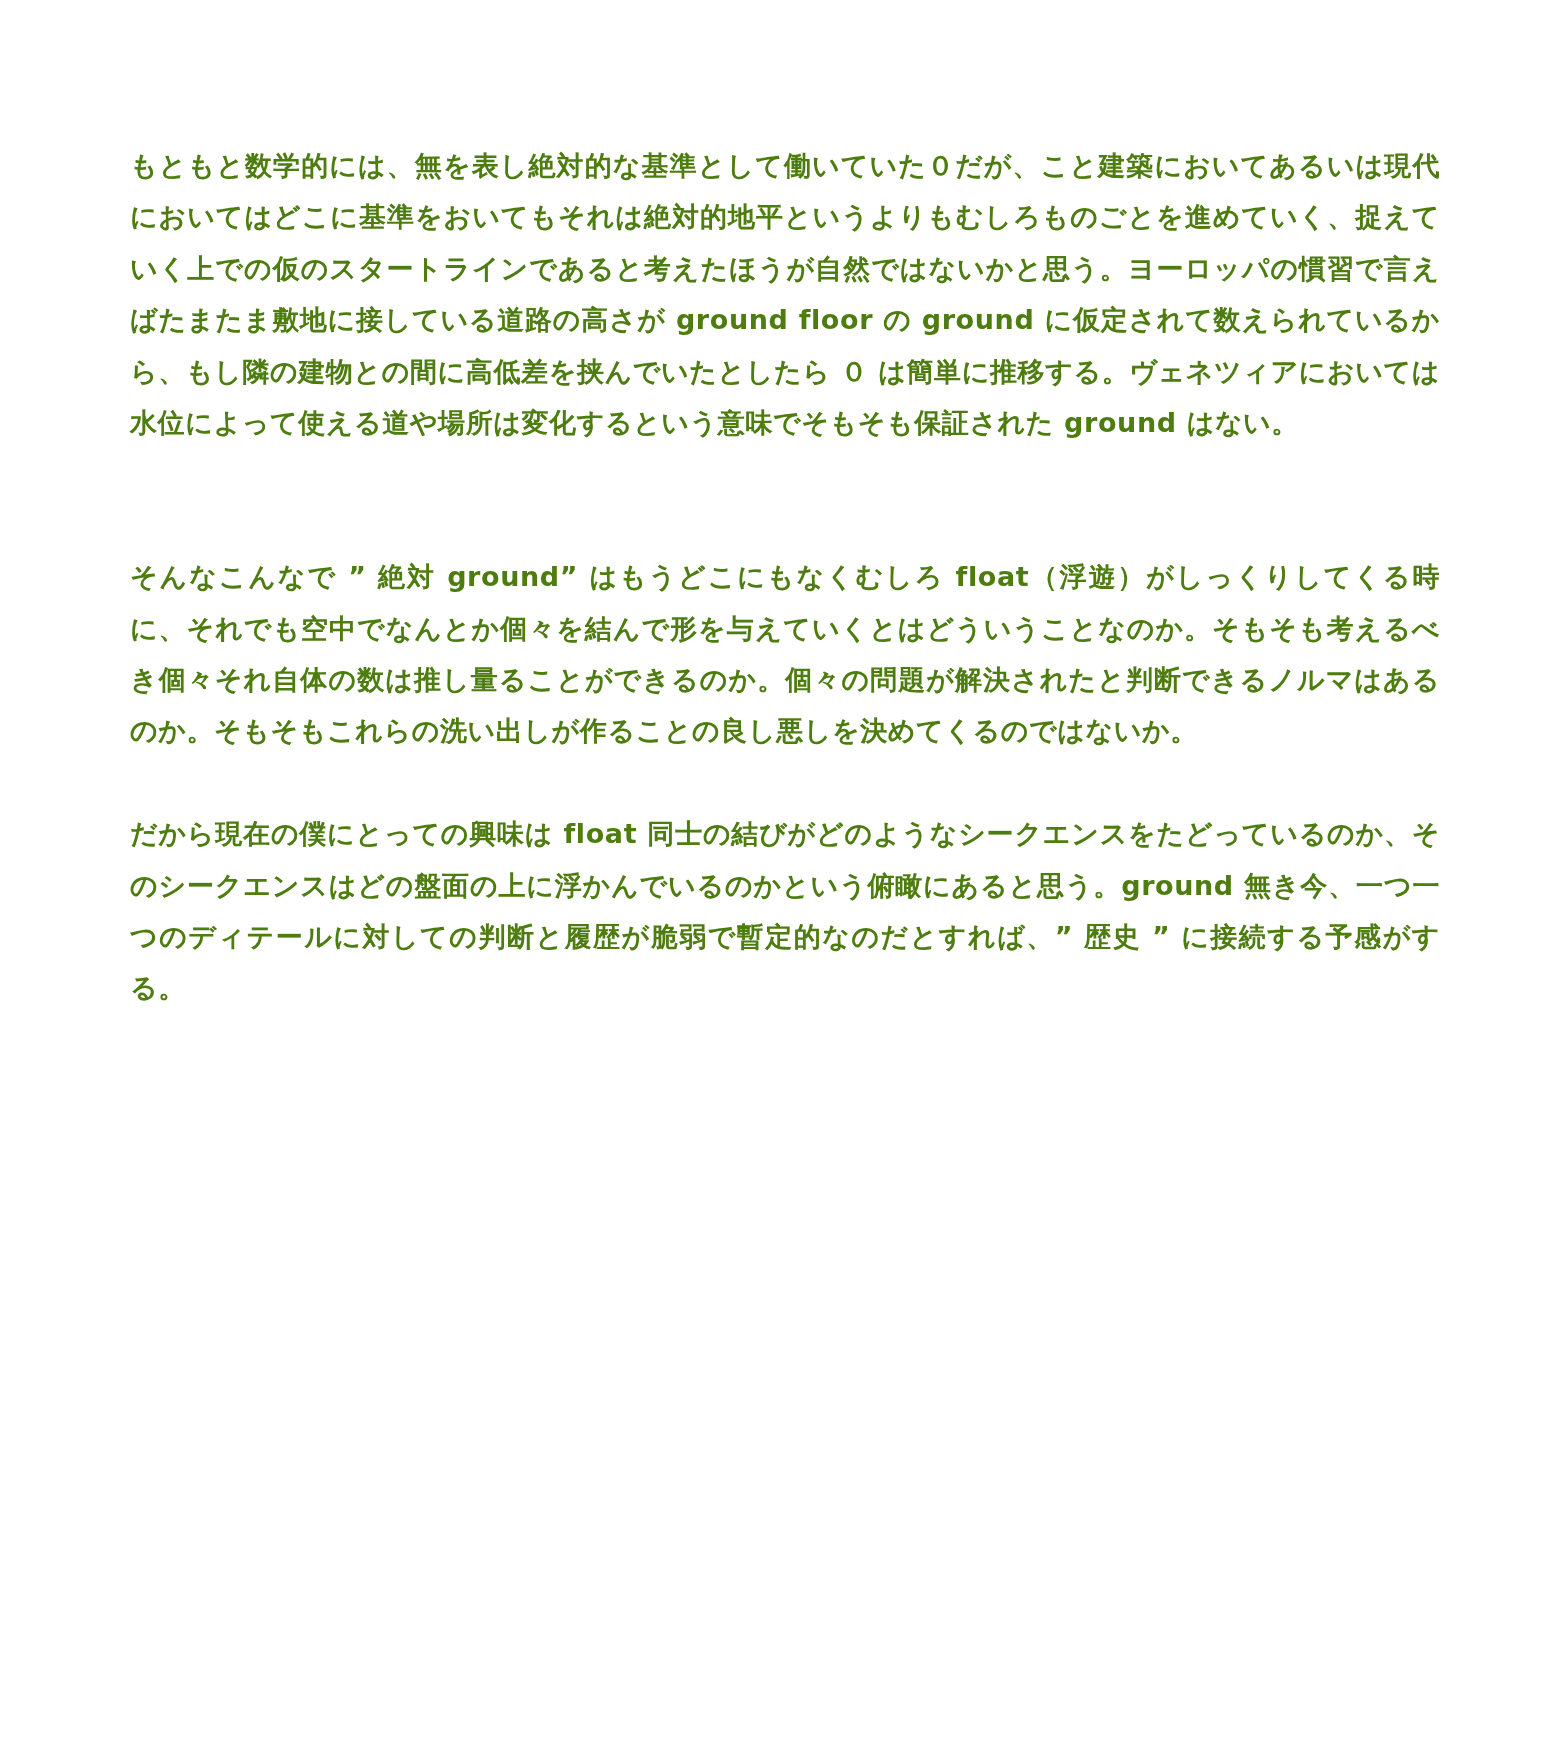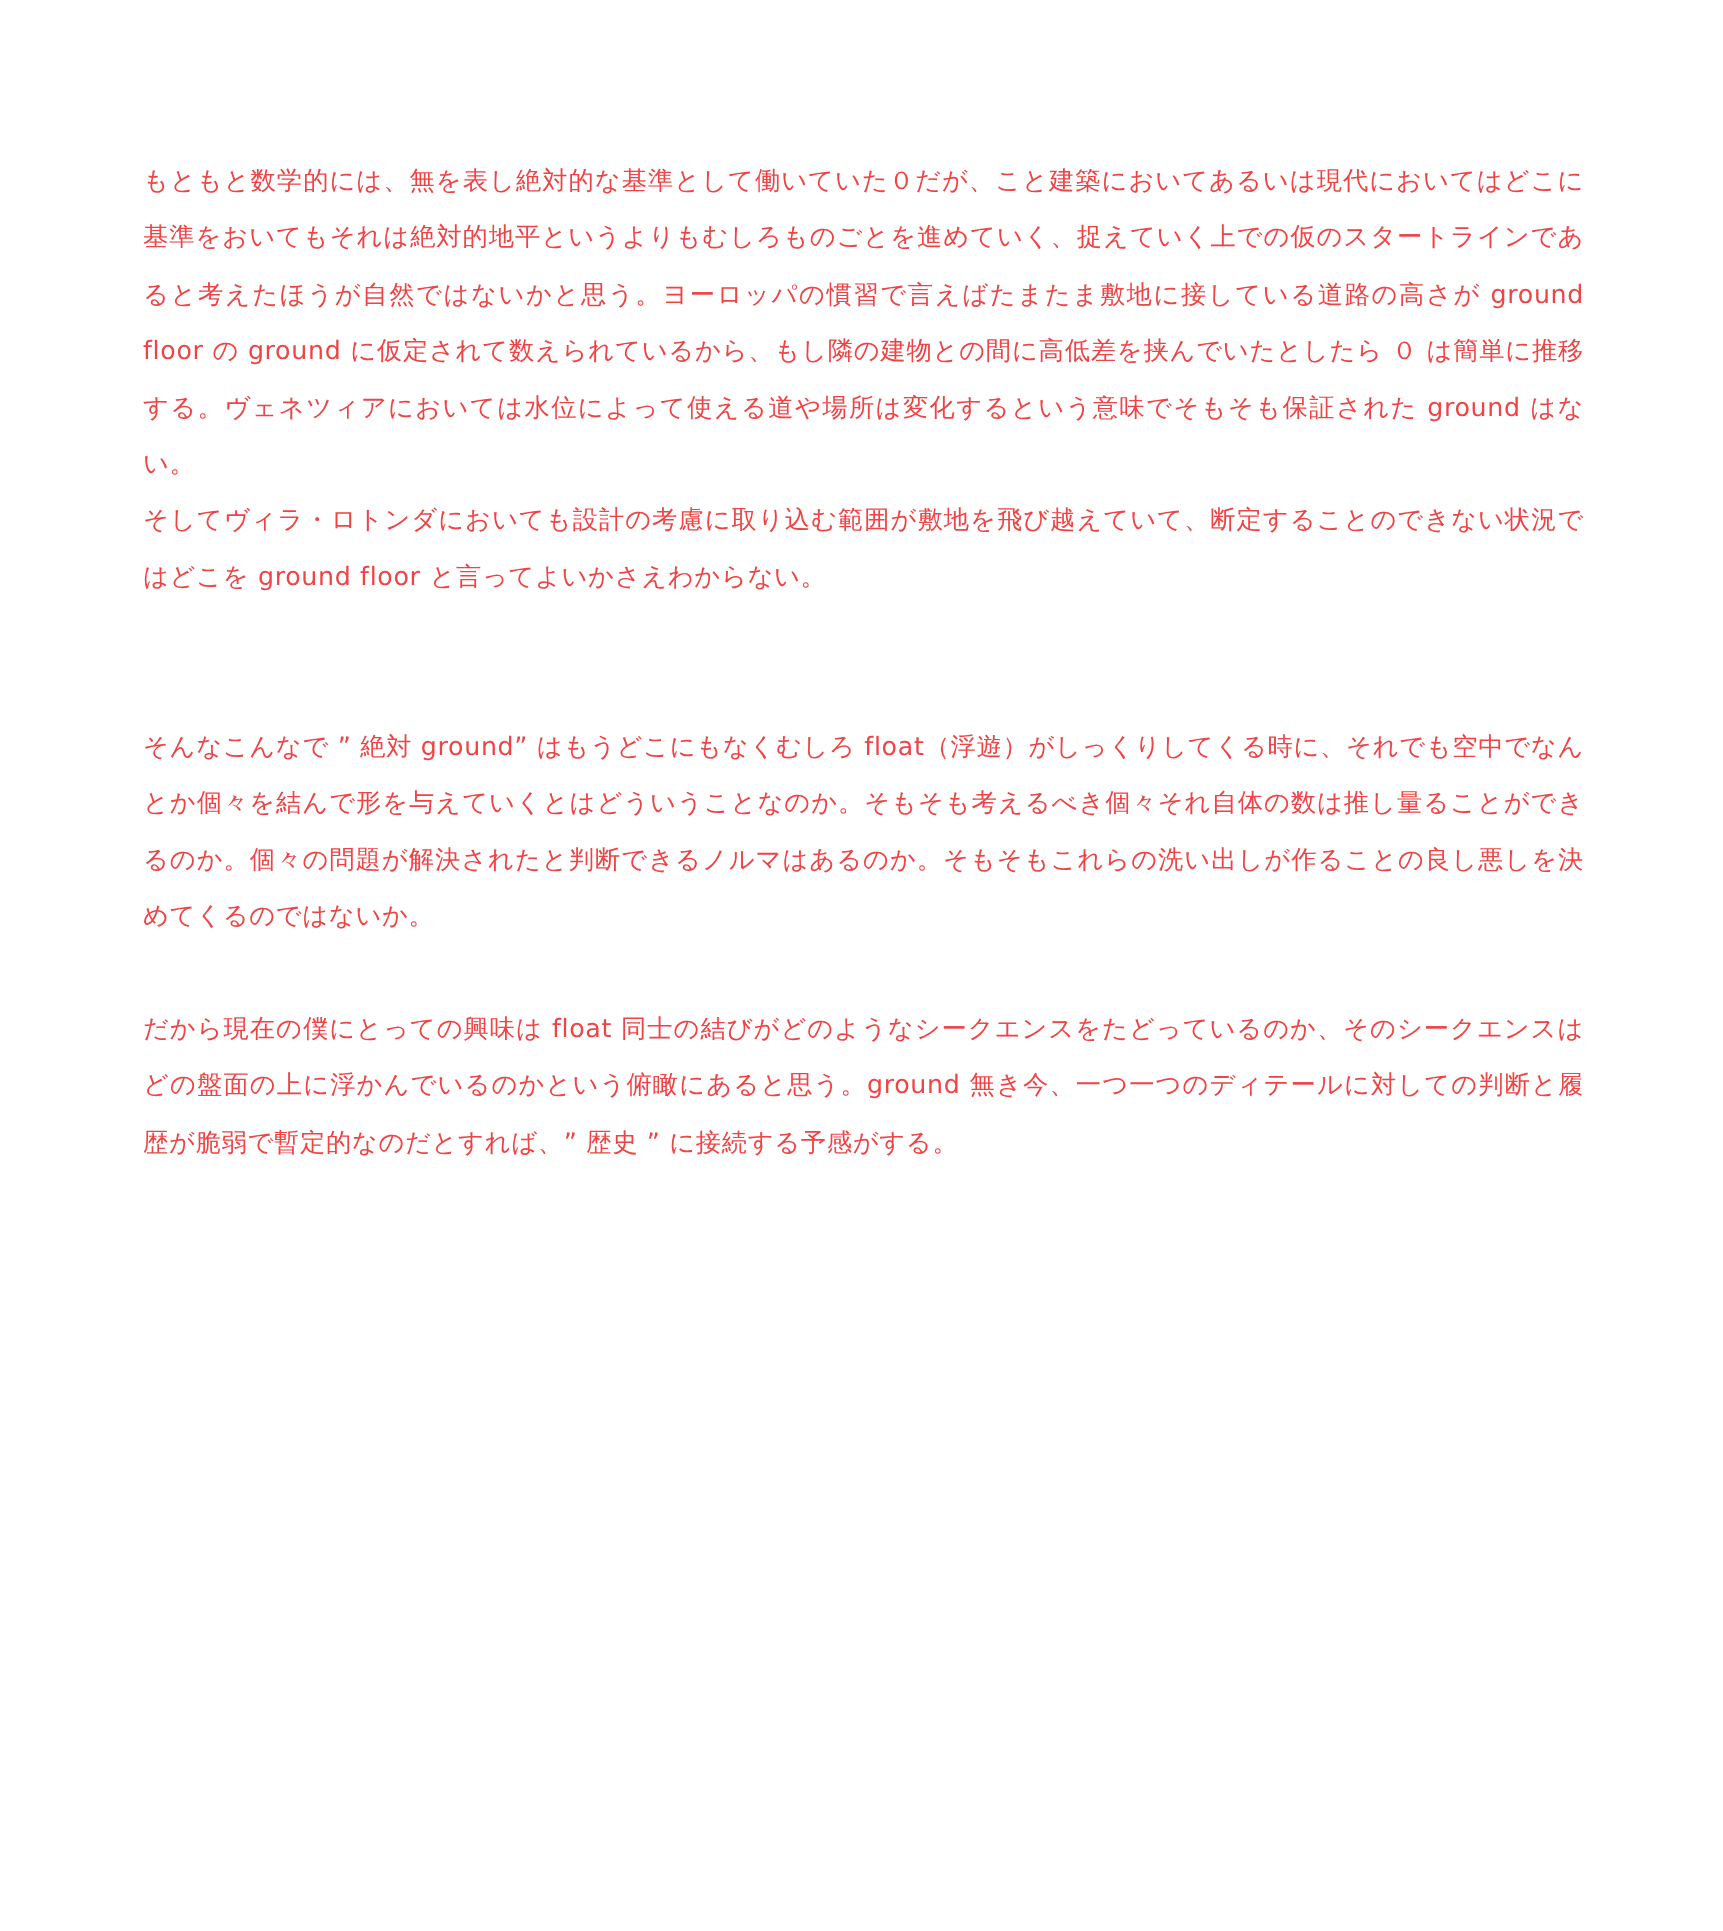--- a/index.html
+++ b/index.html
@@ -11,24 +11,24 @@
       width: 1566px;
       height: 1755px;
       overflow: hidden;
       position: relative;
     }
     .article {
       position: absolute;
       left: 130px;
       top: 140px;
       width: 1310px;
-      color: #ef4444;
+      color: #4d7c0f;
       font-family: "DejaVu Sans", "Liberation Sans", sans-serif;
-      font-size: 23px;
-      font-weight: 400;
+      font-size: 27px;
+      font-weight: 700;
       line-height: 51.4px;
       text-align: justify;
       text-justify: inter-character;
       letter-spacing: 0.6px;
     }
     .para {
       margin: 0;
       padding: 0;
     }
     .para .line {
@@ -38,21 +38,20 @@
       height: 51.4px;
     }
   </style>
 </head>
 <body>
 
 <div class="article">
 
   <div class="para">
     <span class="line">もともと数学的には、無を表し絶対的な基準として働いていた０だが、こと建築においてあるいは現代においてはどこに基準をおいてもそれは絶対的地平というよりもむしろものごとを進めていく、捉えていく上での仮のスタートラインであると考えたほうが自然ではないかと思う。ヨーロッパの慣習で言えばたまたま敷地に接している道路の高さが ground floor の ground に仮定されて数えられているから、もし隣の建物との間に高低差を挟んでいたとしたら ０ は簡単に推移する。ヴェネツィアにおいては水位によって使える道や場所は変化するという意味でそもそも保証された ground はない。</span>
-    <span class="line">そしてヴィラ・ロトンダにおいても設計の考慮に取り込む範囲が敷地を飛び越えていて、断定することのできない状況ではどこを ground floor と言ってよいかさえわからない。</span>
   </div>
 
   <div class="gap"></div>
 
   <div class="para">
   </div>
 
   <div class="gap"></div>
 
   <div class="para">

